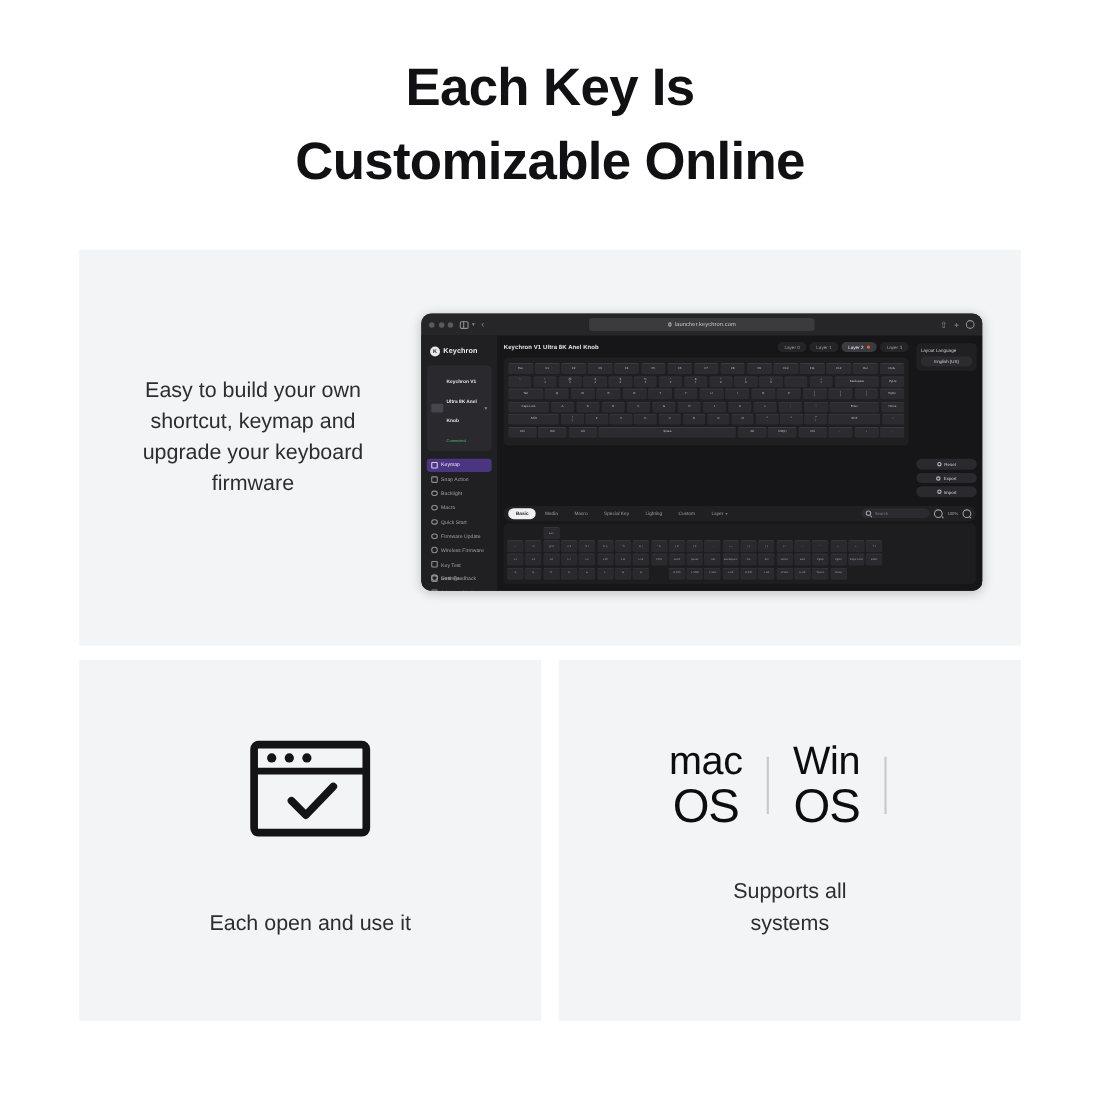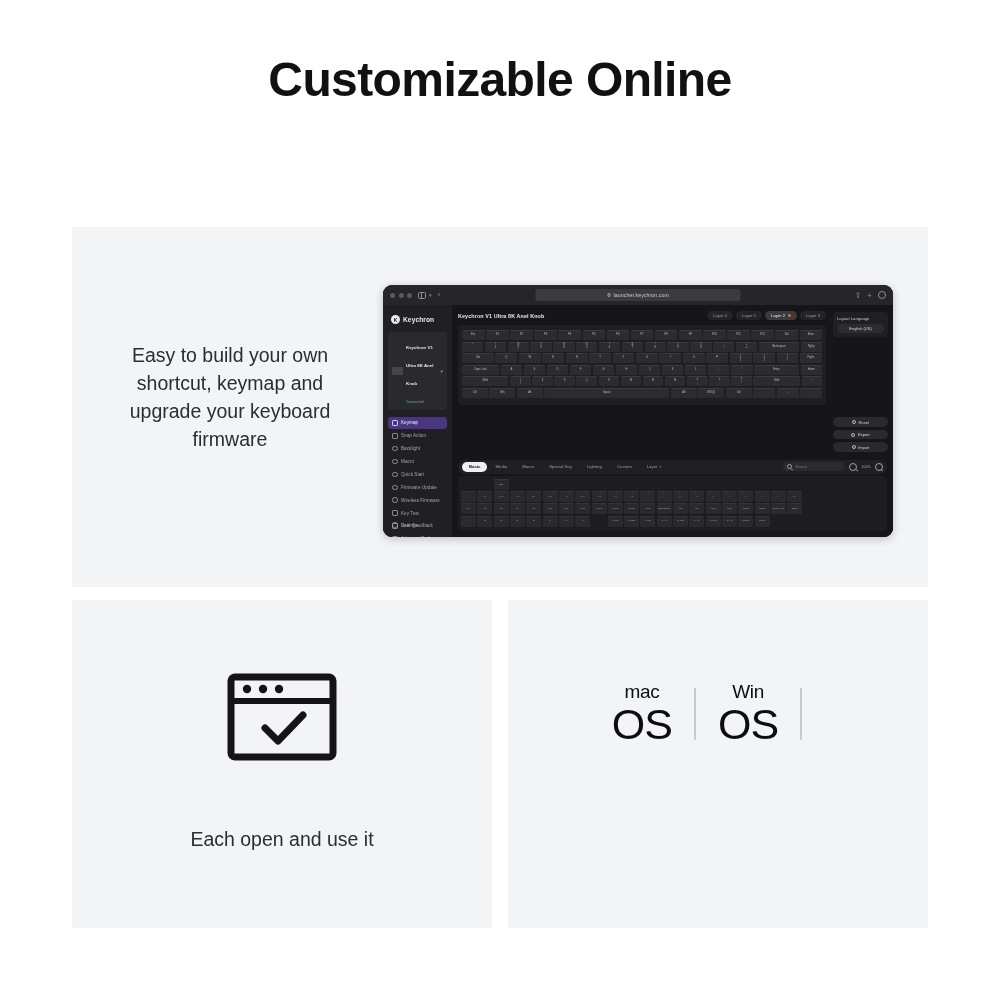--- a/index.html
+++ b/index.html
@@ -178,31 +178,32 @@
   }
   #cap-left  { left:72px;  top:796px; width:420px; }
   #cap-right { left:508px; top:796px; width:420px; }
 
   
   .oslock {
     position:absolute; left:508px; top:668px; width:420px; height:92px;
     display:flex; align-items:center; justify-content:center; gap:0;
   }
   .osgroup { display:flex; flex-direction:column; align-items:center; line-height:1; }
-  .os-sm { font-size:19px; font-weight:500; color:#0d0d0f; letter-spacing:-0.4px; }
+  .os-sm { font-size:36px; font-weight:500; color:#0d0d0f; letter-spacing:-0.4px; }
   .os-lg { font-size:43px; font-weight:500; color:#0d0d0f; letter-spacing:-1px; margin-top:2px;}
   .os-one { font-size:43px; font-weight:500; color:#0d0d0f; letter-spacing:-1px; }
   .osdiv { width:2px; height:52px; background:#c9cacd; margin:0 22px; align-self:center; }
 </style>
 </head>
 <body>
 
 <div class="page">
 
   <h1 class="headline">
+    <span>Each Key Is</span>
     <span class="l2">Customizable Online</span>
   </h1>
 
   <div class="card" id="card-top"></div>
 
   <p class="blurb">Easy to build your own shortcut, keymap and upgrade your keyboard firmware</p>
 
   <div class="mock">
 
     <div class="mock-chrome">
@@ -729,14 +730,18 @@
       <span class="os-lg">OS</span>
     </div>
     <span class="osdiv"></span>
     <div class="osgroup">
       <span class="os-sm">Win</span>
       <span class="os-lg">OS</span>
     </div>
     <span class="osdiv"></span>
   </div>
 
+  <p class="cap" id="cap-right">
+    <span>Supports all</span><br>
+    <span>systems</span>
+  </p>
 
 </div>
 
 </body></html>

